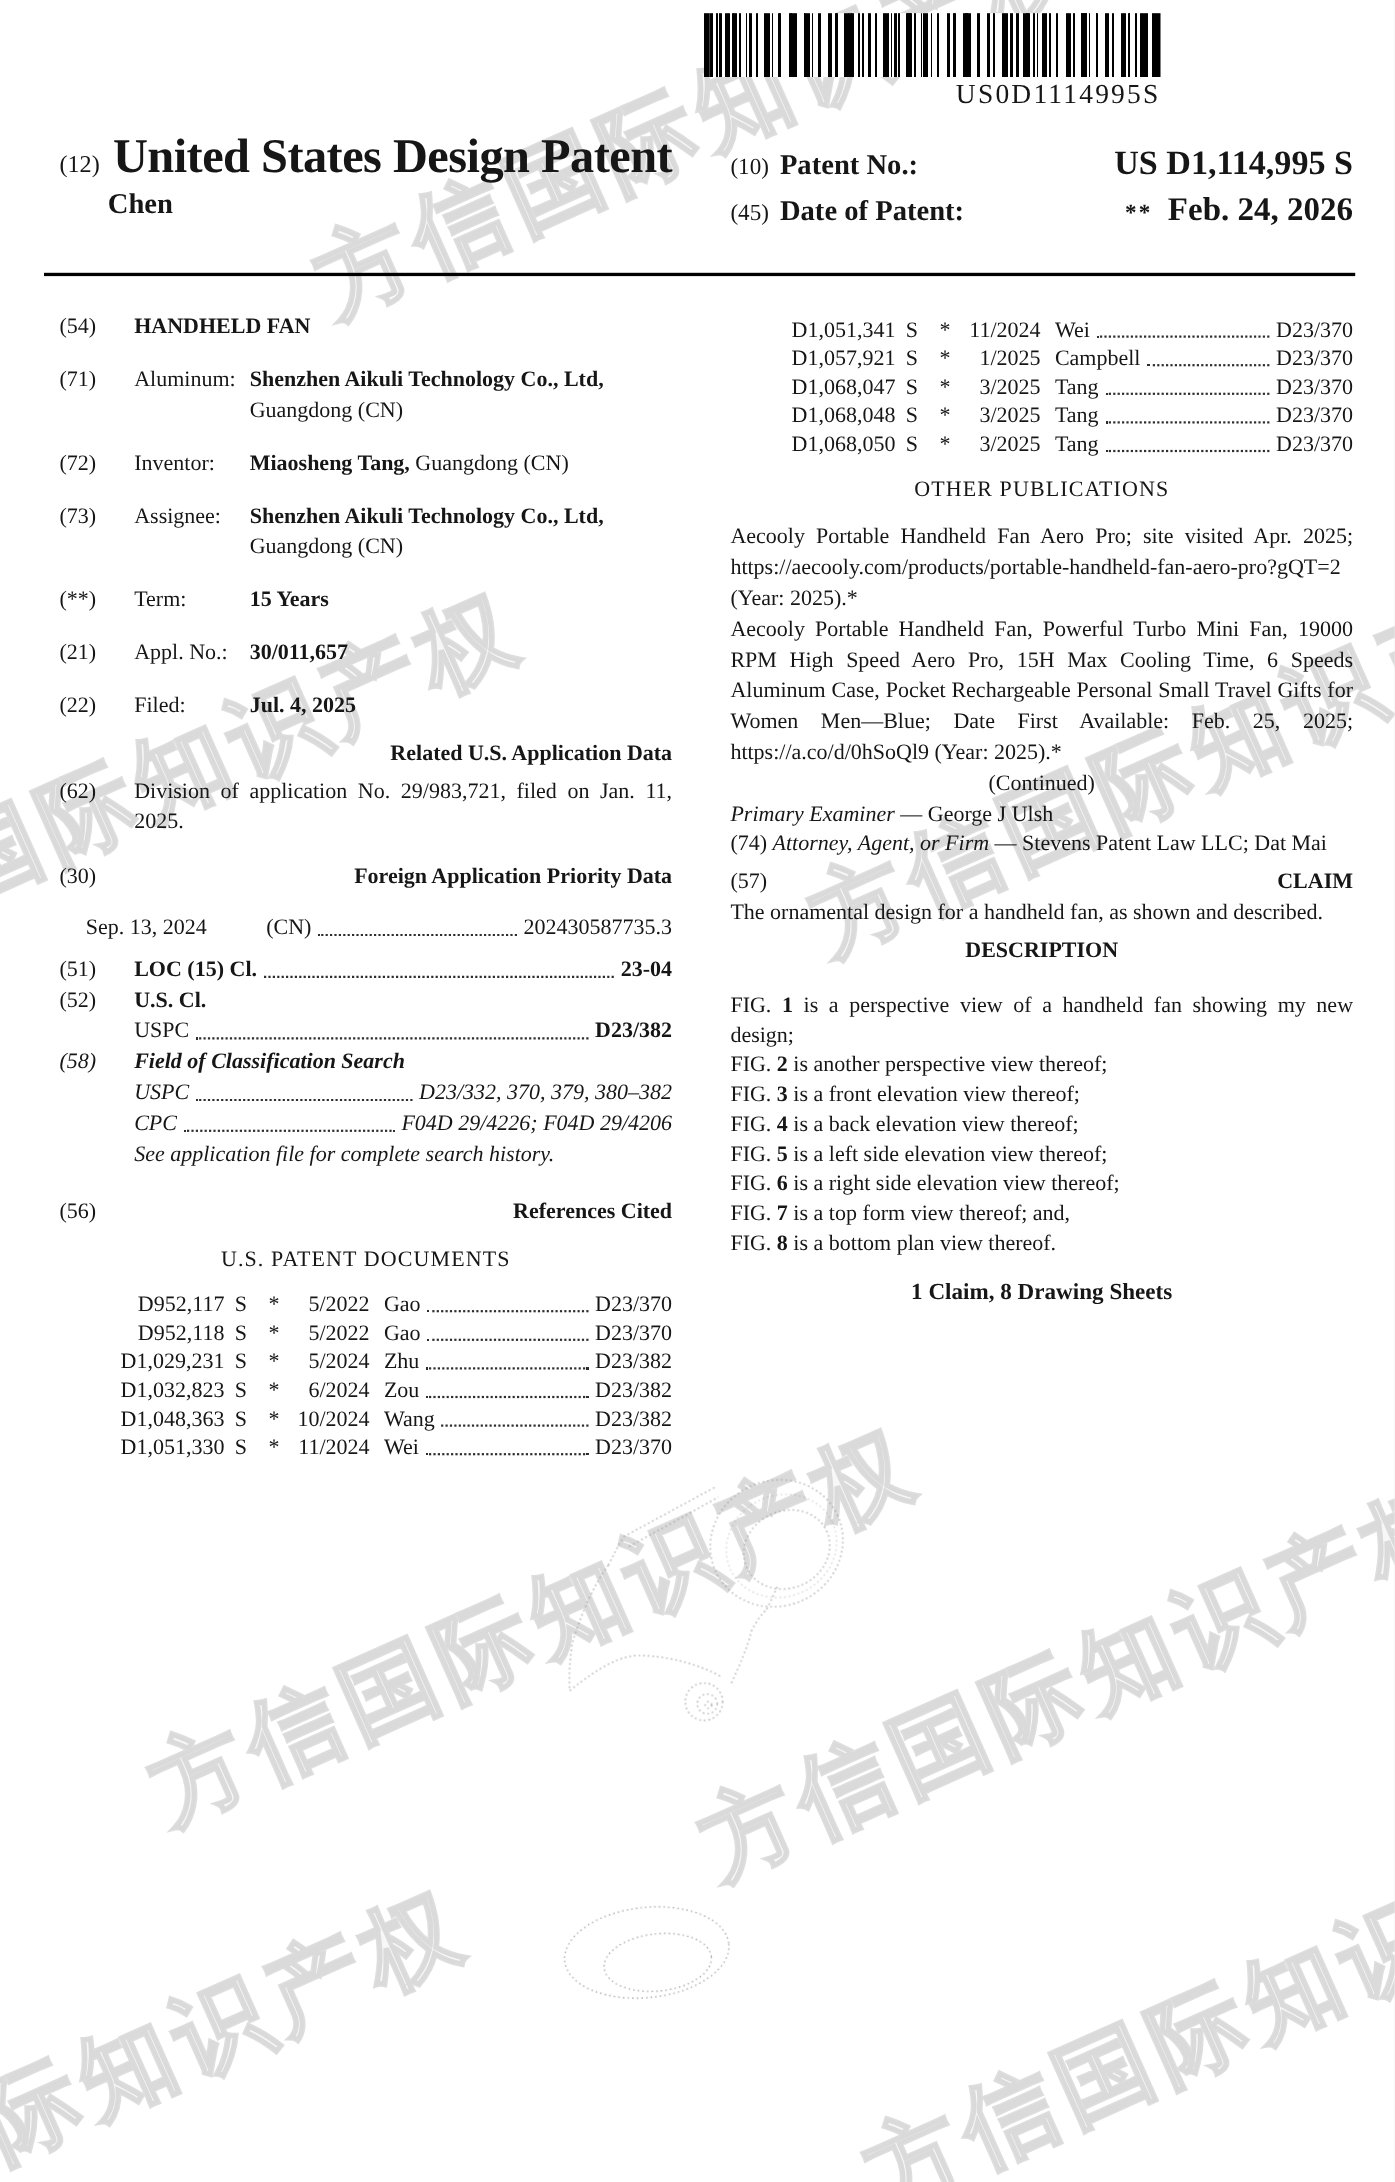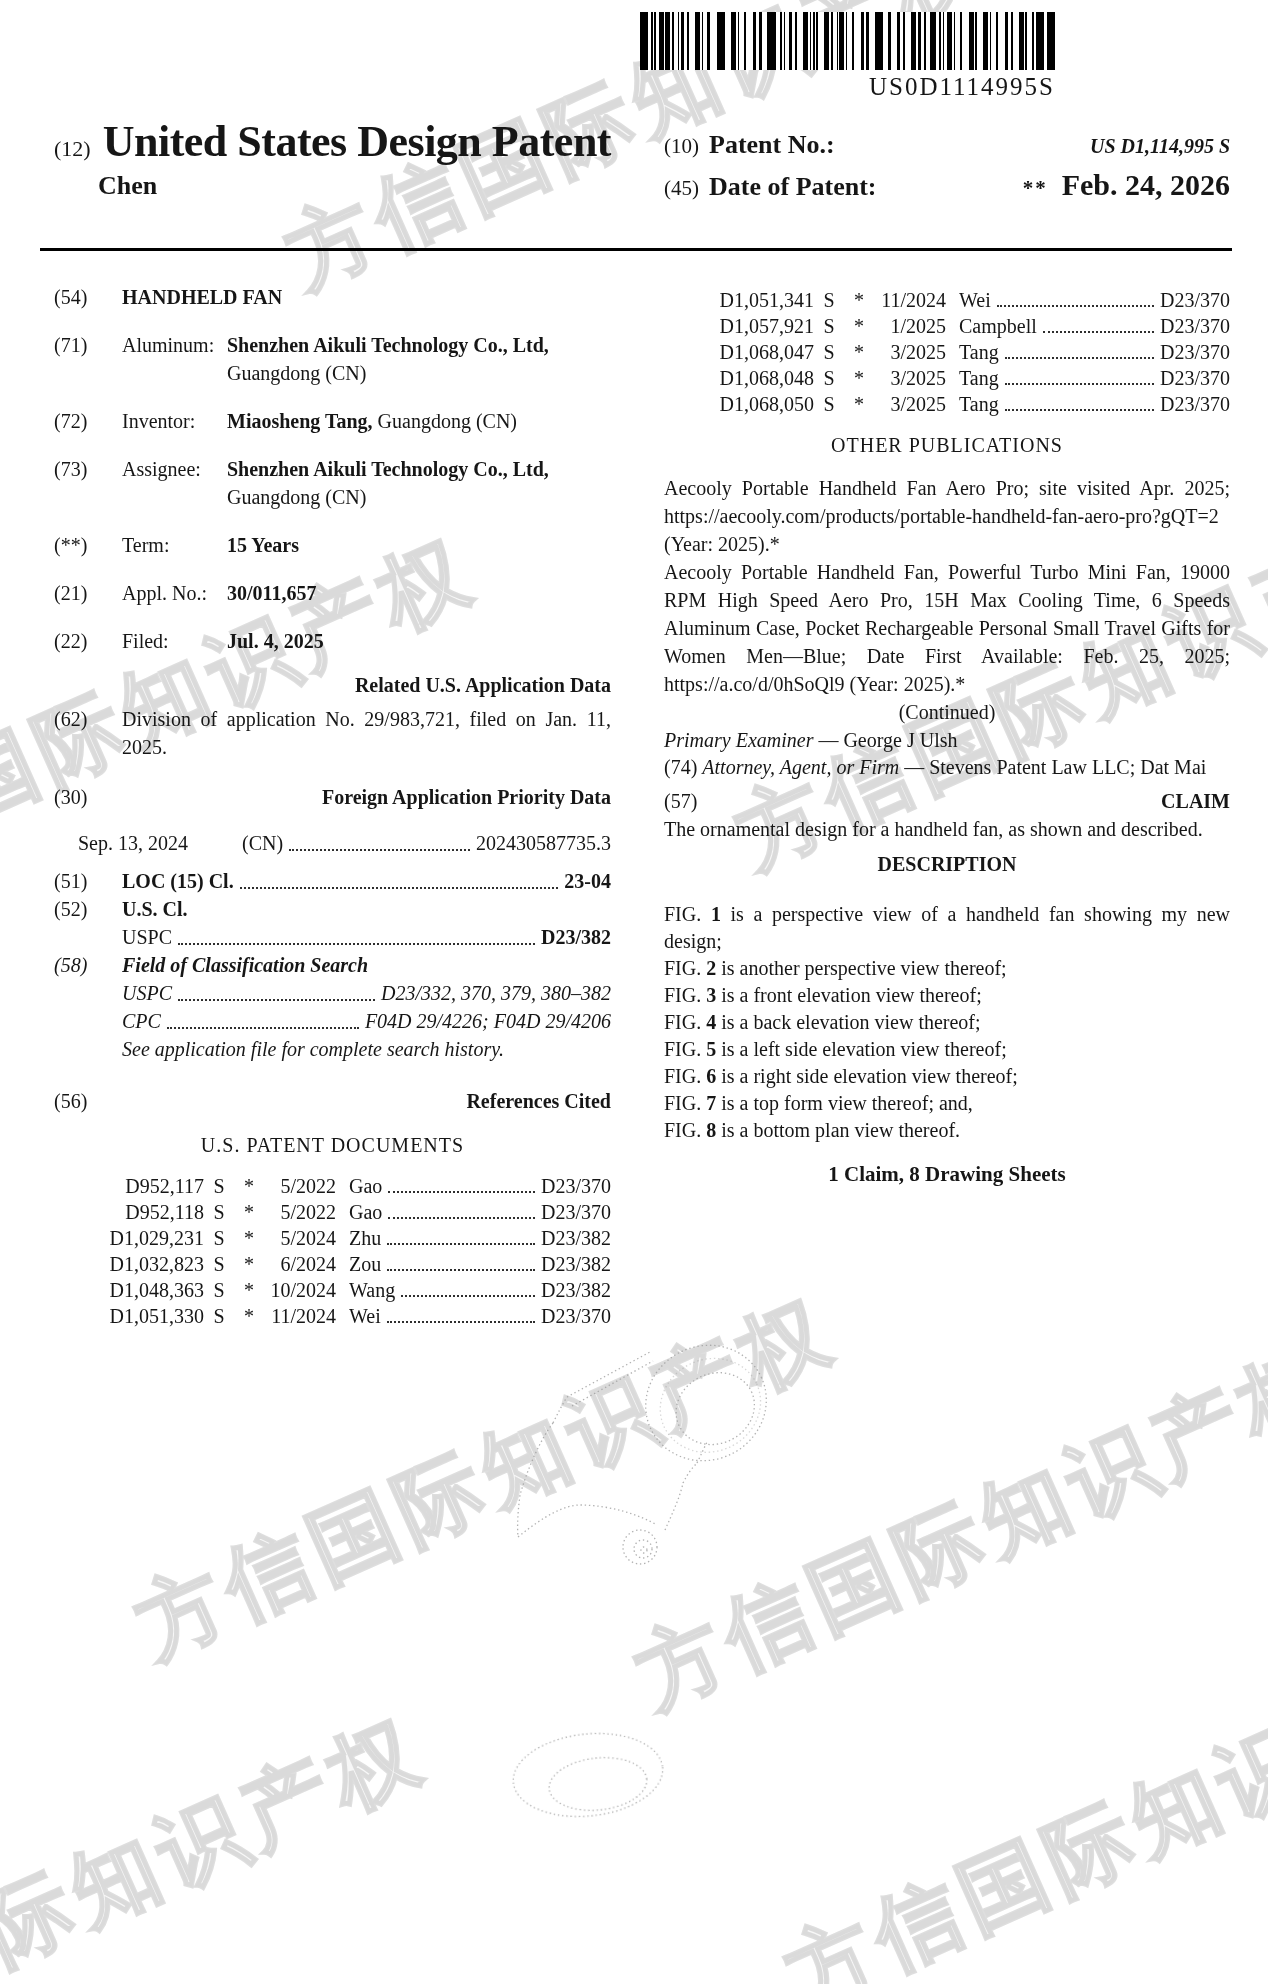--- a/index.html
+++ b/index.html
@@ -31,21 +31,21 @@
   .hl{position:absolute;left:54px;top:116px;width:600px;z-index:2;}
   .titleRow{display:flex;align-items:baseline;gap:12px;}
   .kn{font-size:22px;}
   .ttl{font-weight:bold;font-size:44px;letter-spacing:-0.5px;white-space:nowrap;}
   .author{font-weight:bold;font-size:26px;margin:4px 0 0 44px;}
   .hr{position:absolute;left:664px;top:130px;width:566px;z-index:2;}
   .hrow{display:flex;align-items:baseline;margin-bottom:8px;}
   .sn{font-size:21px;margin-right:10px;}
   .hlab{font-weight:bold;font-size:26px;white-space:nowrap;}
   .stars{font-weight:bold;font-size:21px;margin-left:auto;letter-spacing:2px;}
-  .hval{font-weight:bold;font-size:20px;margin-left:auto;white-space:nowrap;font-style:italic;}
+  .hval{font-weight:bold;font-size:31px;margin-left:auto;white-space:nowrap;}
   .hval2{font-weight:bold;font-size:30px;margin-left:14px;white-space:nowrap;}
   .rule{position:absolute;left:40px;top:248px;width:1192px;border-top:3px solid #000;z-index:2;}
   
   .colL{position:absolute;left:54px;top:283px;width:557px;font-size:20px;line-height:28px;z-index:2;}
   .colR{position:absolute;left:664px;top:287px;width:566px;font-size:20px;line-height:27px;z-index:2;}
   .grid2{display:grid;grid-template-columns:68px 1fr;}
   .grid3{display:grid;grid-template-columns:68px 105px 1fr;}
   .entry{margin-bottom:20px;}
   .b{font-weight:bold;}
   .blk{display:block;}

